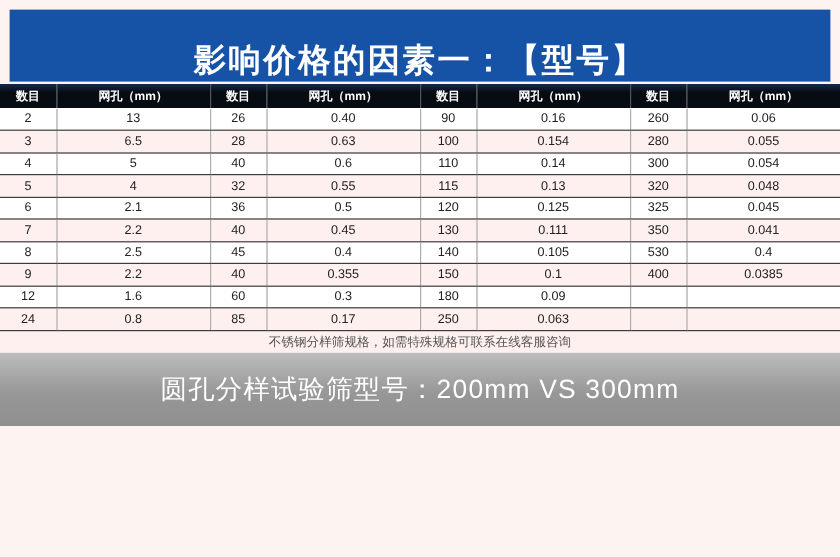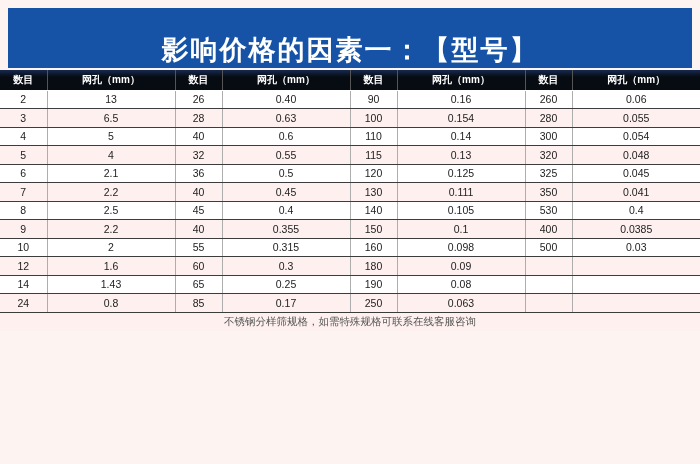--- a/index.html
+++ b/index.html
@@ -193,46 +193,26 @@
           <td>9</td>
           <td>2.2</td>
           <td>40</td>
           <td>0.355</td>
           <td>150</td>
           <td>0.1</td>
           <td>400</td>
           <td>0.0385</td>
         </tr>
         <tr>
-          <td>10</td>
-          <td>2</td>
-          <td>55</td>
-          <td>0.315</td>
-          <td>160</td>
-          <td>0.098</td>
-          <td>500</td>
-          <td>0.03</td>
-        </tr>
-        <tr>
           <td>12</td>
           <td>1.6</td>
           <td>60</td>
           <td>0.3</td>
           <td>180</td>
           <td>0.09</td>
-          <td></td>
-          <td></td>
-        </tr>
-        <tr>
-          <td>14</td>
-          <td>1.43</td>
-          <td>65</td>
-          <td>0.25</td>
-          <td>190</td>
-          <td>0.08</td>
           <td></td>
           <td></td>
         </tr>
         <tr>
           <td>24</td>
           <td>0.8</td>
           <td>85</td>
           <td>0.17</td>
           <td>250</td>
           <td>0.063</td>
@@ -240,14 +220,17 @@
           <td></td>
         </tr>
       </tbody>
     <tfoot>
       <tr class="note-row">
         <td colspan="8">不锈钢分样筛规格，如需特殊规格可联系在线客服咨询</td>
       </tr>
     </tfoot>
   </table>
 
+  <div class="footer-banner">
+    <div class="footer-title">圆孔分样试验筛型号：200mm VS 300mm</div>
+  </div>
 
 </div>
 
 </body></html>

